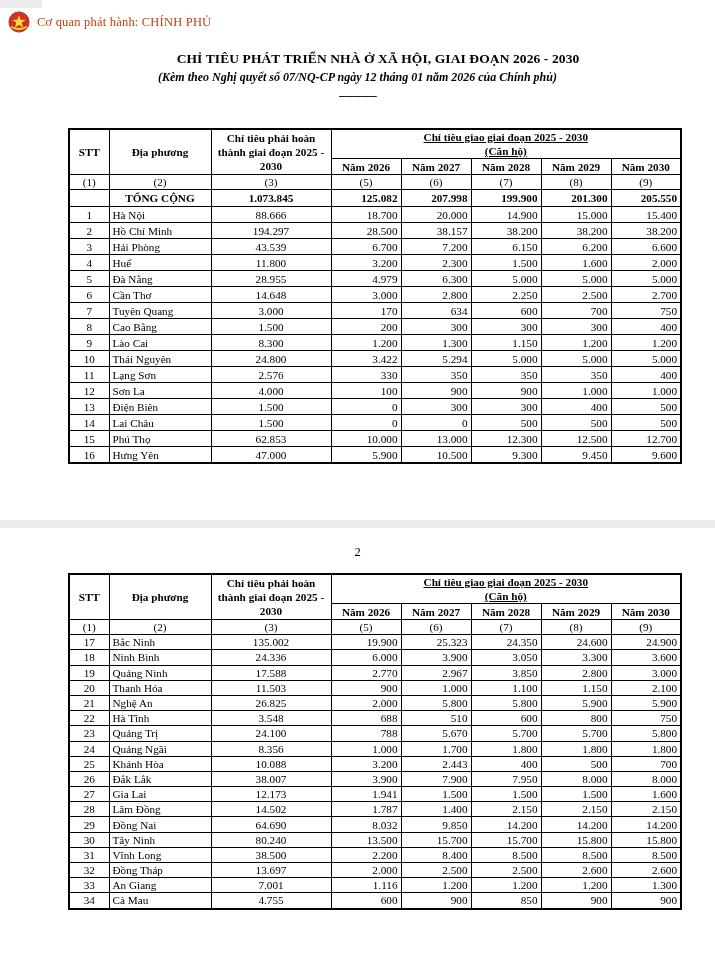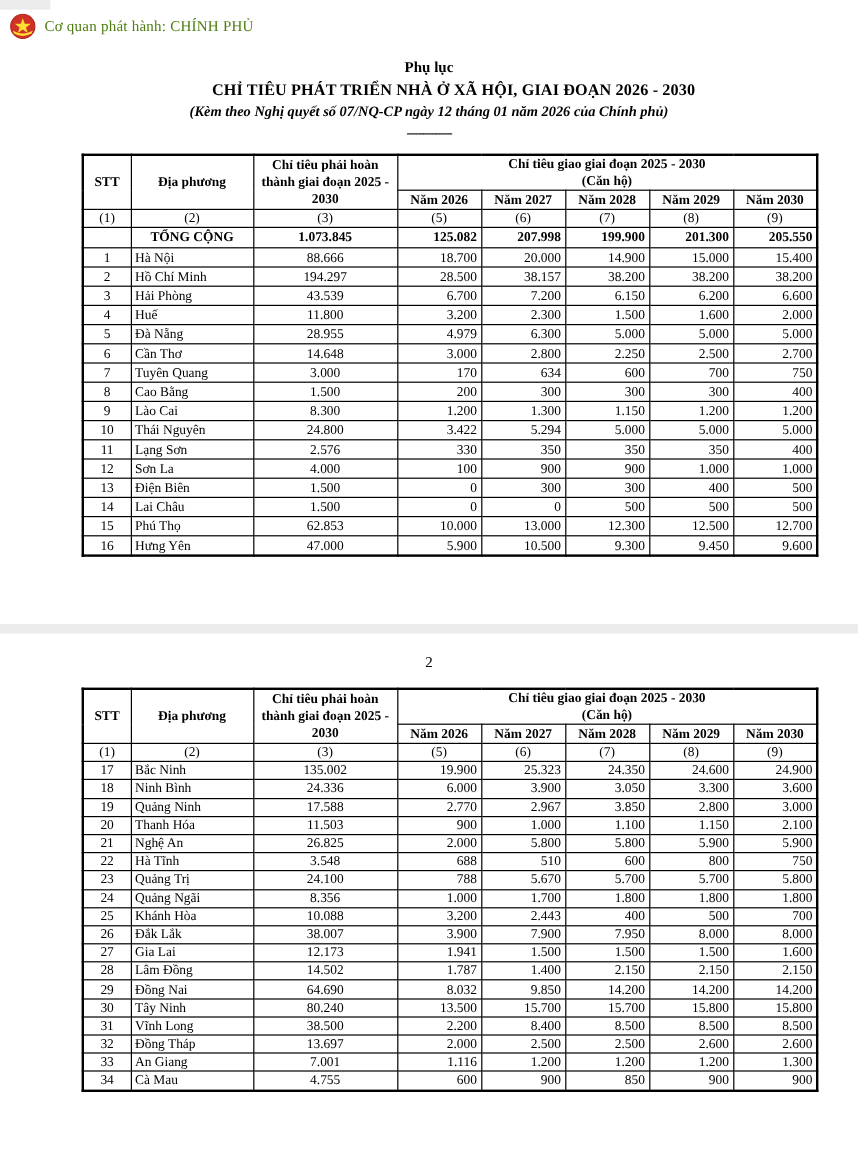--- a/index.html
+++ b/index.html
@@ -4,41 +4,41 @@
 <style>
   html,body{margin:0;padding:0;}
   body{
     width:715px;height:966px;position:relative;background:#ffffff;
     font-family:"Liberation Serif","DejaVu Serif",serif;color:#000;
     overflow:hidden;
   }
   .corner-strip{position:absolute;left:0;top:0;width:42px;height:8px;background:#ebebeb;}
   .issuer-bar{position:absolute;left:8px;top:11px;display:flex;align-items:center;gap:7px;}
   .emblem{width:22px;height:22px;display:block;}
-  .issuer-label{font-size:12.5px;color:#4d7c0f;letter-spacing:0.2px;white-space:nowrap;}
+  .issuer-label{font-size:12.5px;color:#c2410c;letter-spacing:0.2px;white-space:nowrap;}
   .doc-head{position:absolute;left:0;top:48px;width:715px;text-align:center;line-height:1.3;}
   .appendix{font-weight:bold;font-size:12.5px;}
   .doc-title{font-weight:bold;font-size:13.5px;margin-top:2px;letter-spacing:0.1px;padding-left:41px;}
   .doc-subtitle{font-style:italic;font-weight:bold;font-size:12px;margin-top:2px;}
   .doc-divider{font-weight:bold;font-size:11px;letter-spacing:-1px;margin-top:3px;}
   .page-sep{position:absolute;left:0;top:520px;width:715px;height:8px;background:#ececec;}
   .page-number{position:absolute;left:0;top:545px;width:715px;text-align:center;font-size:12.5px;}
   table.data{
     position:absolute;left:68px;border-collapse:collapse;table-layout:fixed;
     width:612px;font-size:11.2px;background:#fff;
   }
   #table1{top:128px;}
   #table2{top:573px;}
   table.data{border:2px solid #000;}
   table.data th,table.data td{
     border:1px solid #000;padding:0 3px;overflow:hidden;white-space:nowrap;
     height:15px;vertical-align:middle;
   }
   table.data th{font-weight:bold;text-align:center;white-space:normal;line-height:1.25;}
-  th.group-head{height:30px;}
+  th.group-head{height:30px;text-decoration:underline;}
   th.year-head{height:22px;}
   tr.colnum-row td{text-align:center;height:14px;}
   tr.total-row td{font-weight:bold;height:16px;}
   tr.total-row td.c-name{text-align:center;margin-top:26px;}
   td.c-stt{text-align:center;}
   td.c-name{text-align:left;padding-left:5px;}
   td.c-target{text-align:center;}
   td.c-year{text-align:right;padding-right:4px;}
   #table2 td{height:14.2px;}
 </style>
@@ -51,21 +51,20 @@
   <svg class="emblem" viewBox="0 0 24 24">
     <circle cx="12" cy="12" r="11" fill="#d03126"></circle>
     <circle cx="12" cy="12" r="11" fill="none" stroke="#b3281f" stroke-width="1"></circle>
     <path d="M3 16 Q12 21 21 16 L20 18.5 Q12 23 4 18.5 Z" fill="#ffdd33"></path>
     <polygon fill="#ffdd33" points="12,4.5 13.8,9.6 19.2,9.7 14.9,12.9 16.5,18 12,14.9 7.5,18 9.1,12.9 4.8,9.7 10.2,9.6"></polygon>
   </svg>
   <span class="issuer-label">Cơ quan phát hành: CHÍNH PHỦ</span>
 </div>
 
 <div class="doc-head">
-  <div class="appendix">Phụ lục</div>
   <div class="doc-title">CHỈ TIÊU PHÁT TRIỂN NHÀ Ở XÃ HỘI, GIAI ĐOẠN 2026 - 2030</div>
   <div class="doc-subtitle">(Kèm theo Nghị quyết số 07/NQ-CP ngày 12 tháng 01 năm 2026 của Chính phủ)</div>
   <div class="doc-divider">--------------</div>
 </div>
 
 <table class="data" id="table1">
   <colgroup>
     <col style="width:40px">
       <col style="width:102px">
       <col style="width:120px">

